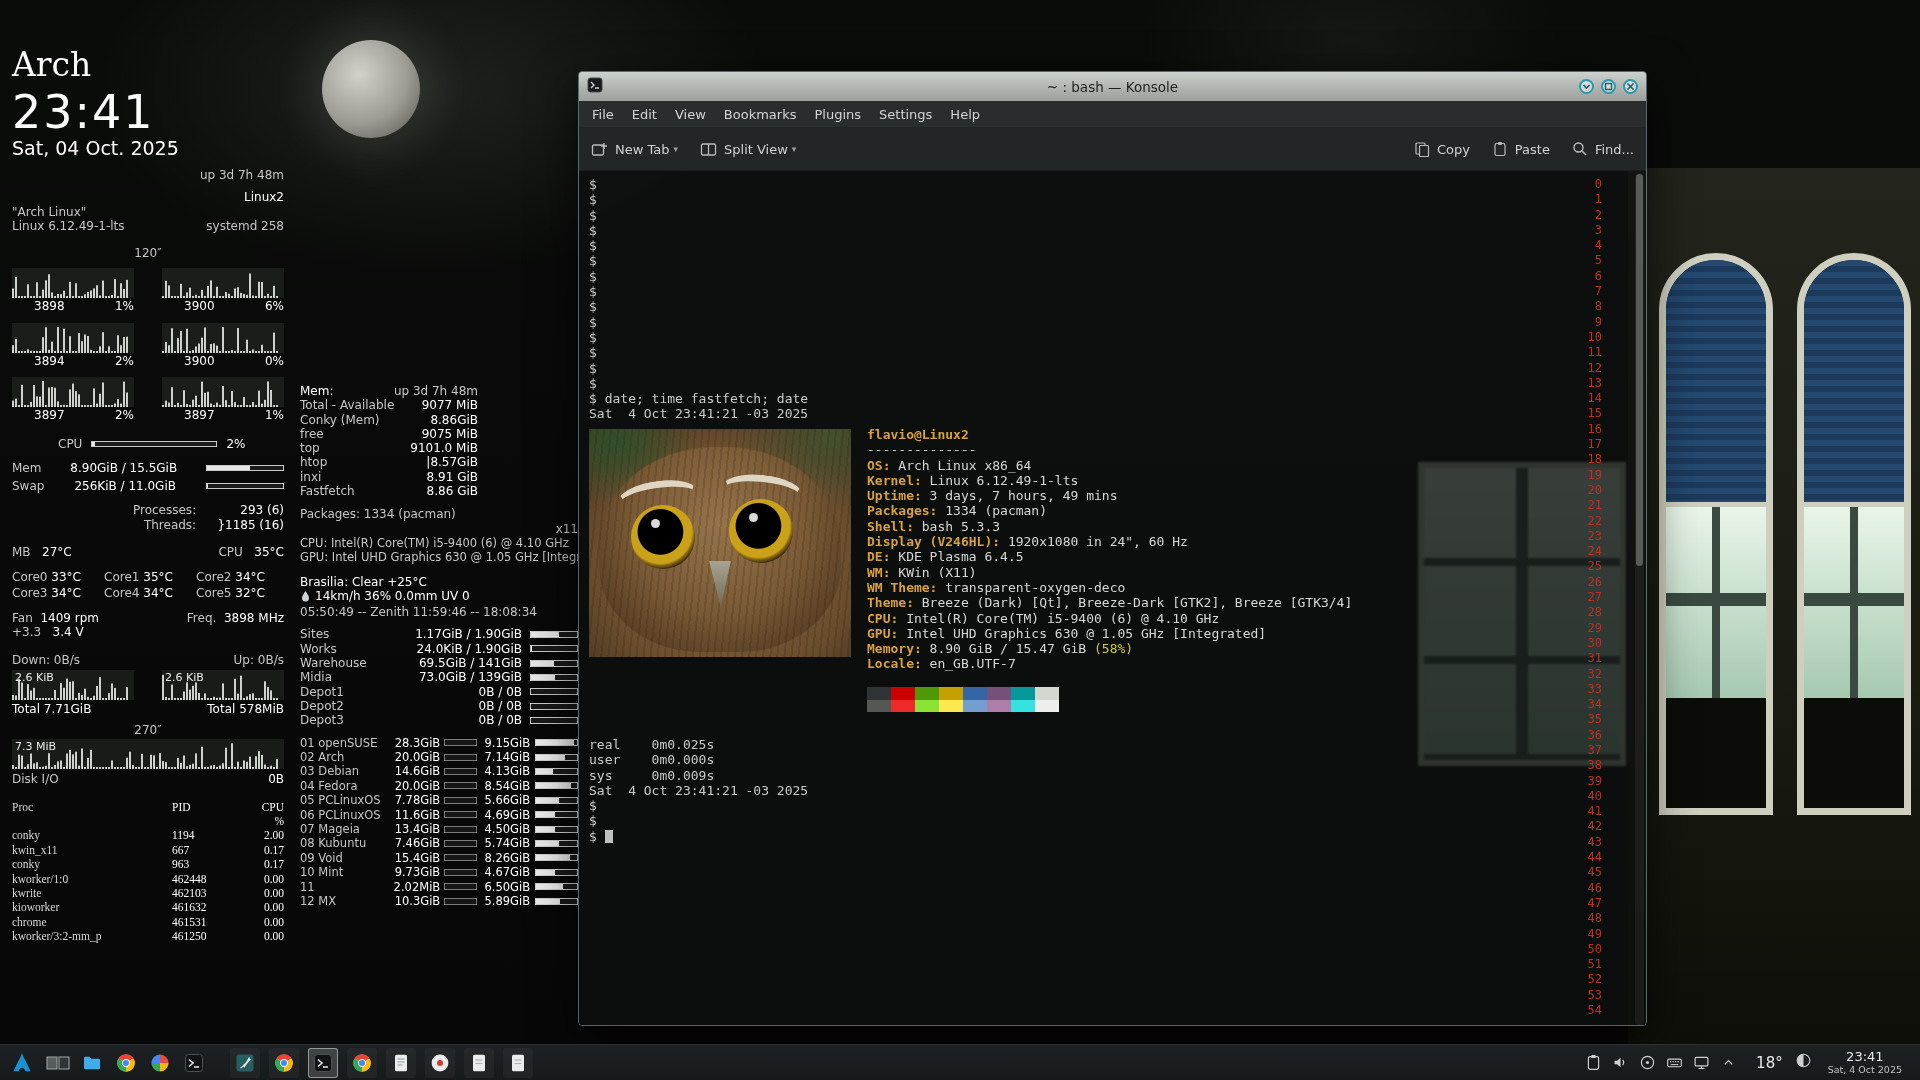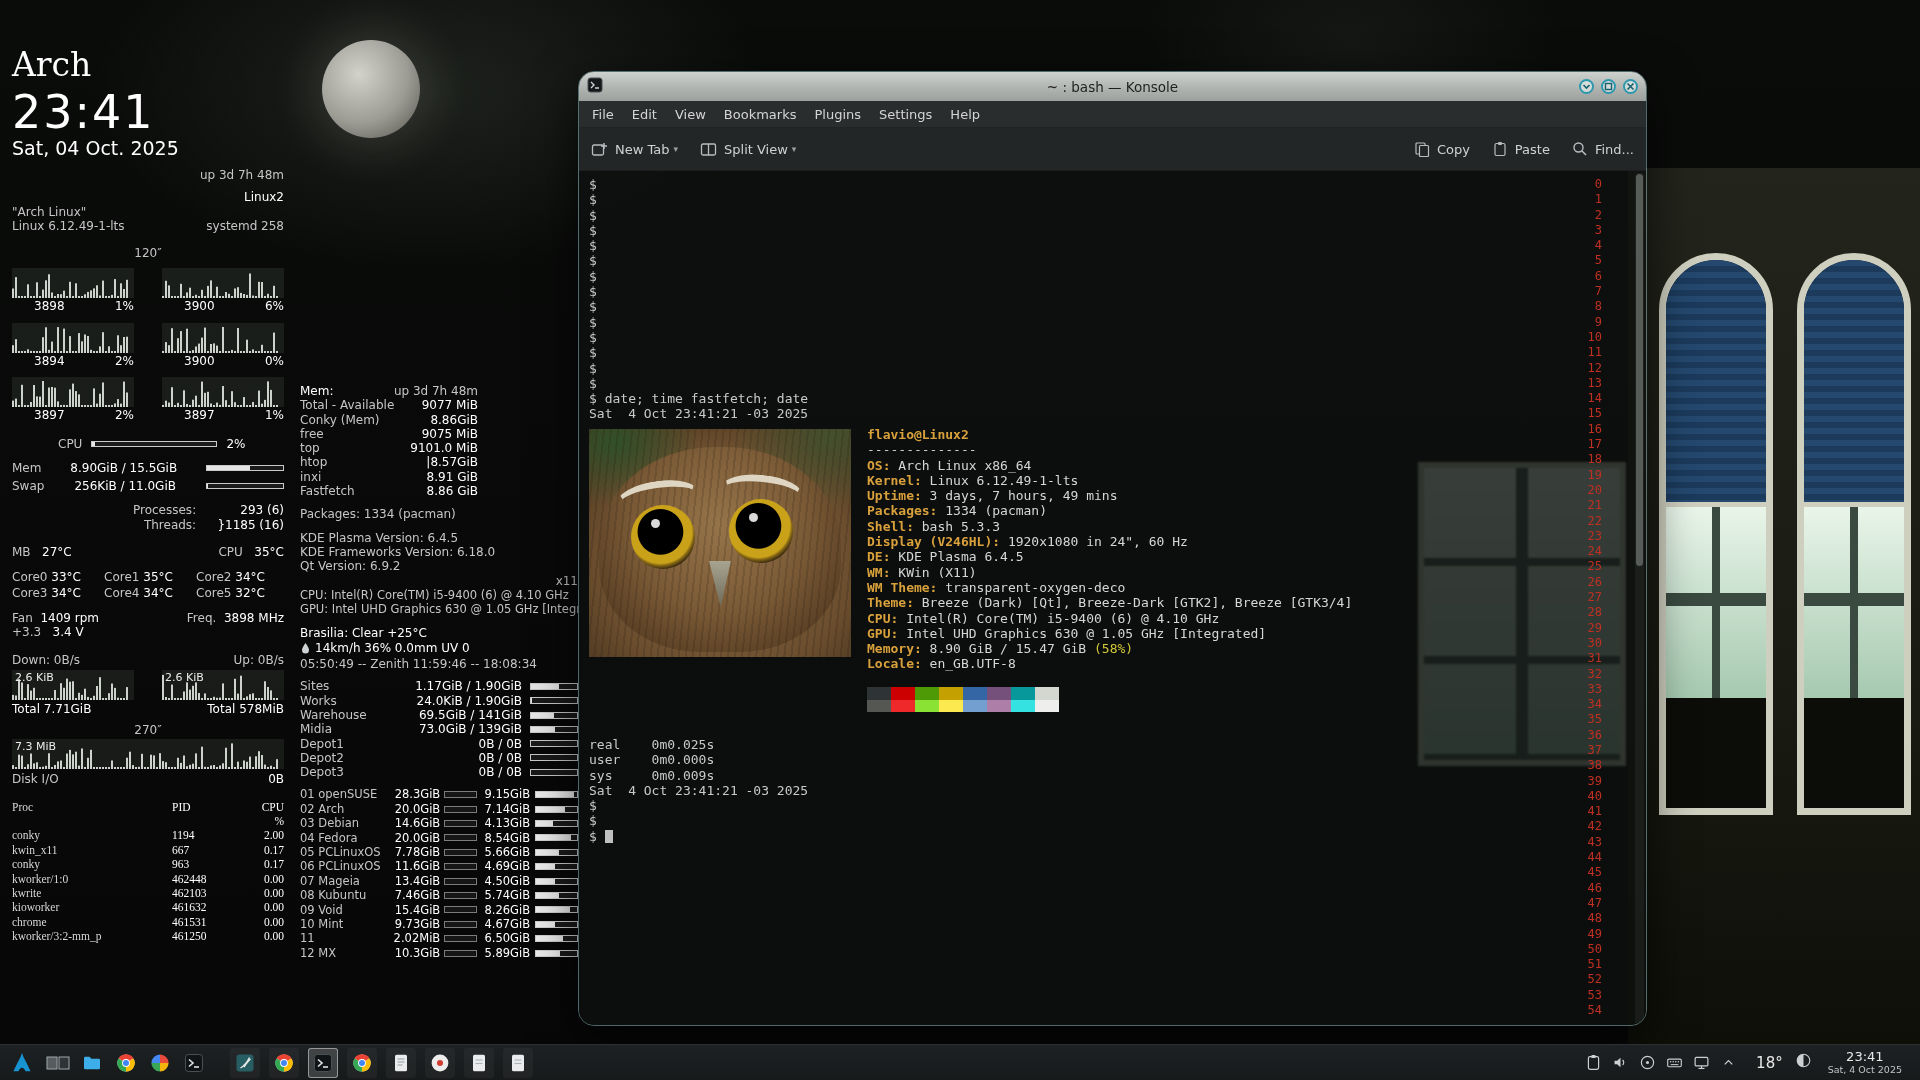--- a/index.html
+++ b/index.html
@@ -73,21 +73,21 @@
 .dr-name{width:92px;white-space:nowrap;overflow:hidden}
 .dr-v1{width:52px;text-align:right;color:#fff}
 .dr-b1{width:34px;margin:0 4px;height:7px;border:1px solid #7c7c7c;background:#0b0b0b;position:relative}
 .dr-b1 i{position:absolute;left:0;top:0;bottom:0;background:#161616}
 .dr-v2{width:50px;text-align:right;color:#fff}
 .dr-b2{width:44px;margin-left:5px;height:7px;border:1px solid #cfcfcf;background:rgba(255,255,255,.08);position:relative}
 .dr-b2 i{position:absolute;left:0;top:0;bottom:0;background:#ececec}
 #w-ic{display:inline-block;margin-right:4px;vertical-align:-2px}
 
 
-#konsole{position:absolute;left:578px;top:71px;width:1069px;height:955px;border-radius:16px;overflow:hidden;
+#konsole{position:absolute;left:578px;top:71px;width:1069px;height:955px;border-radius:4px;overflow:hidden;
  border:1px solid rgba(150,200,210,.5);box-shadow:0 16px 48px rgba(0,0,0,.65)}
 #k-titlebar{height:29px;background:linear-gradient(180deg,#ced2ce,#aeb2ae 60%,#9da19d);display:flex;align-items:center;padding:0 8px;position:relative}
 #k-title{position:absolute;left:120px;right:120px;text-align:center;color:#1f1f1f;font-size:13.5px}
 .k-btns{margin-left:auto;display:flex;gap:7px;z-index:2}
 .wb{width:15px;height:15px;border-radius:50%;border:2px solid #2d97ad;background:rgba(238,248,248,.55);display:flex;align-items:center;justify-content:center}
 #k-menubar{height:27px;background:#2a2d2e;display:flex;align-items:center;padding:0 4px;border-bottom:1px solid #212425}
 .menu-item{padding:3px 9px;font-size:13px;color:#d4d4d4}
 #k-toolbar{height:43px;background:#232627;display:flex;align-items:center;padding:0 12px;gap:22px;border-bottom:1px solid #1b1d1e}
 .tb-btn{display:flex;align-items:center;gap:7px;background:none;border:none;color:#cfd2d3;font-size:13px;font-family:inherit}
 .caret{font-size:9px;color:#9aa0a2;margin-left:-3px}
@@ -797,25 +797,20 @@
         <div class="mem-row">
           <span class="cl-lbl">inxi</span>
           <span>8.91 GiB</span>
         </div>
         <div class="mem-row">
           <span class="cl-lbl">Fastfetch</span>
           <span>8.86 GiB</span>
         </div>
       </div>
     <div style="margin-top:9px" class="cl-lbl">Packages: 1334 (pacman)</div>
-    <div id="kde-lines" style="margin-top:9px">
-        <div class="cl-lbl">KDE Plasma Version: 6.4.5</div>
-        <div class="cl-lbl">KDE Frameworks Version: 6.18.0</div>
-        <div class="cl-lbl">Qt Version: 6.9.2</div>
-      </div>
     <div class="right cl-lbl">x11</div>
     <div class="cl-lbl nowrap">CPU: Intel(R) Core(TM) i5-9400 (6) @ 4.10 GHz</div>
     <div class="cl-lbl nowrap">GPU: Intel UHD Graphics 630 @ 1.05 GHz [Integr</div>
     <div style="margin-top:10px" class="cl-val">Brasilia:  Clear  +25°C</div>
     <div class="cl-val"><span id="w-ic"><svg width="11" height="12" viewBox="0 0 11 12">
             <path d="M5.5 1 C7.5 4 9 6 9 8 a3.5 3.5 0 1 1 -7 0 C2 6 3.5 4 5.5 1 Z" fill="#cfd3d5"></path>
           </svg></span><span>14km/h  36%  0.0mm  UV 0</span></div>
     <div class="cl-lbl">05:50:49 -- Zenith 11:59:46 -- 18:08:34</div>
     <div id="fs-rows" style="margin-top:8px">
         <div class="fs-row">
@@ -1116,21 +1111,21 @@
           <div class="ff-line"><span class="ff-key">Packages:</span><span class="ff-val"> 1334 (pacman)</span></div>
           <div class="ff-line"><span class="ff-key">Shell:</span><span class="ff-val"> bash 5.3.3</span></div>
           <div class="ff-line"><span class="ff-key">Display (V246HL):</span><span class="ff-val"> 1920x1080 in 24", 60 Hz</span></div>
           <div class="ff-line"><span class="ff-key">DE:</span><span class="ff-val"> KDE Plasma 6.4.5</span></div>
           <div class="ff-line"><span class="ff-key">WM:</span><span class="ff-val"> KWin (X11)</span></div>
           <div class="ff-line"><span class="ff-key">WM Theme:</span><span class="ff-val"> transparent-oxygen-deco</span></div>
           <div class="ff-line"><span class="ff-key">Theme:</span><span class="ff-val"> Breeze (Dark) [Qt], Breeze-Dark [GTK2], Breeze [GTK3/4]</span></div>
           <div class="ff-line"><span class="ff-key">CPU:</span><span class="ff-val"> Intel(R) Core(TM) i5-9400 (6) @ 4.10 GHz</span></div>
           <div class="ff-line"><span class="ff-key">GPU:</span><span class="ff-val"> Intel UHD Graphics 630 @ 1.05 GHz [Integrated]</span></div>
           <div class="ff-line"><span class="ff-key">Memory:</span><span class="ff-val"> 8.90 GiB / 15.47 GiB </span><span class="ff-hl">(58%)</span></div>
-          <div class="ff-line"><span class="ff-key">Locale:</span><span class="ff-val"> en_GB.UTF-8</span></div>
+          <div class="ff-line"><span class="ff-key">Locale:</span><span class="ff-val"> en_GB.UTF-7</span></div>
           <div class="ff-line"></div>
           <div class="ff-pal">
             <span class="pal" style="background:#2e3436"></span>
             <span class="pal" style="background:#cc0000"></span>
             <span class="pal" style="background:#4e9a06"></span>
             <span class="pal" style="background:#c4a000"></span>
             <span class="pal" style="background:#3465a4"></span>
             <span class="pal" style="background:#75507b"></span>
             <span class="pal" style="background:#06989a"></span>
             <span class="pal" style="background:#d3d7cf"></span>

